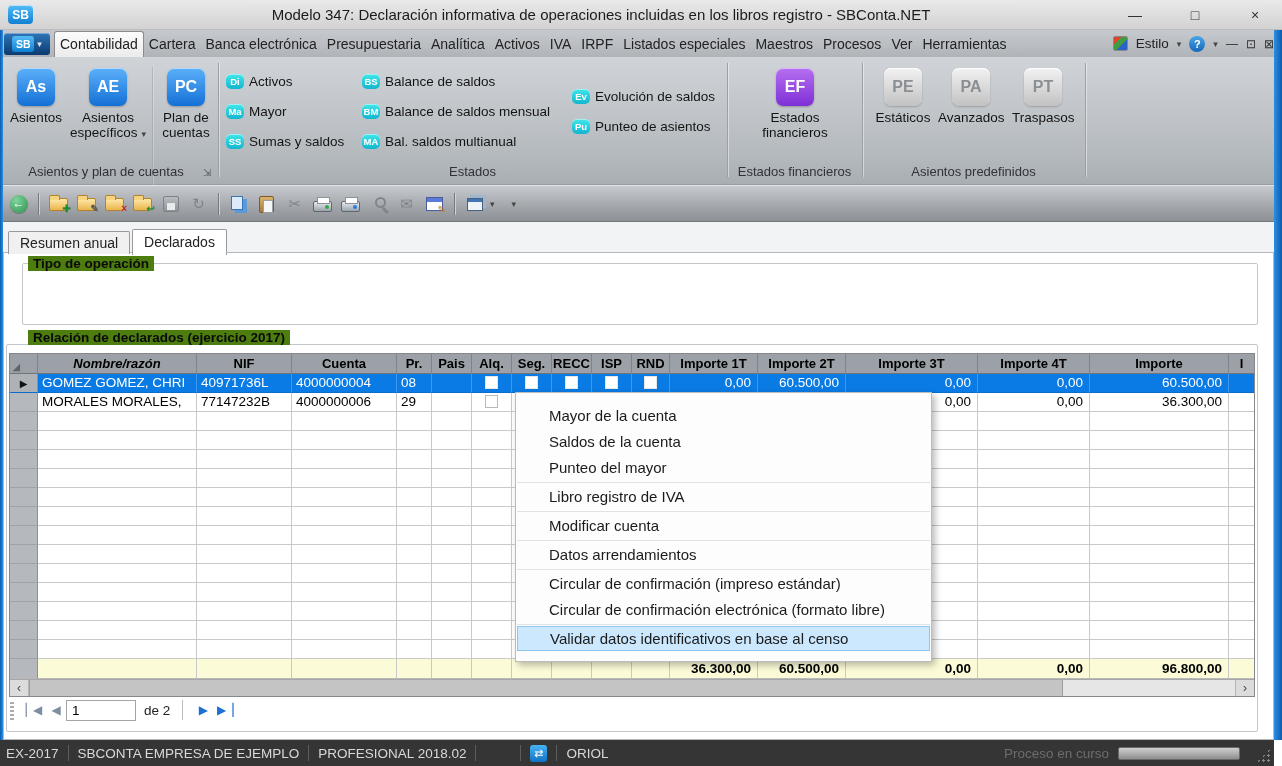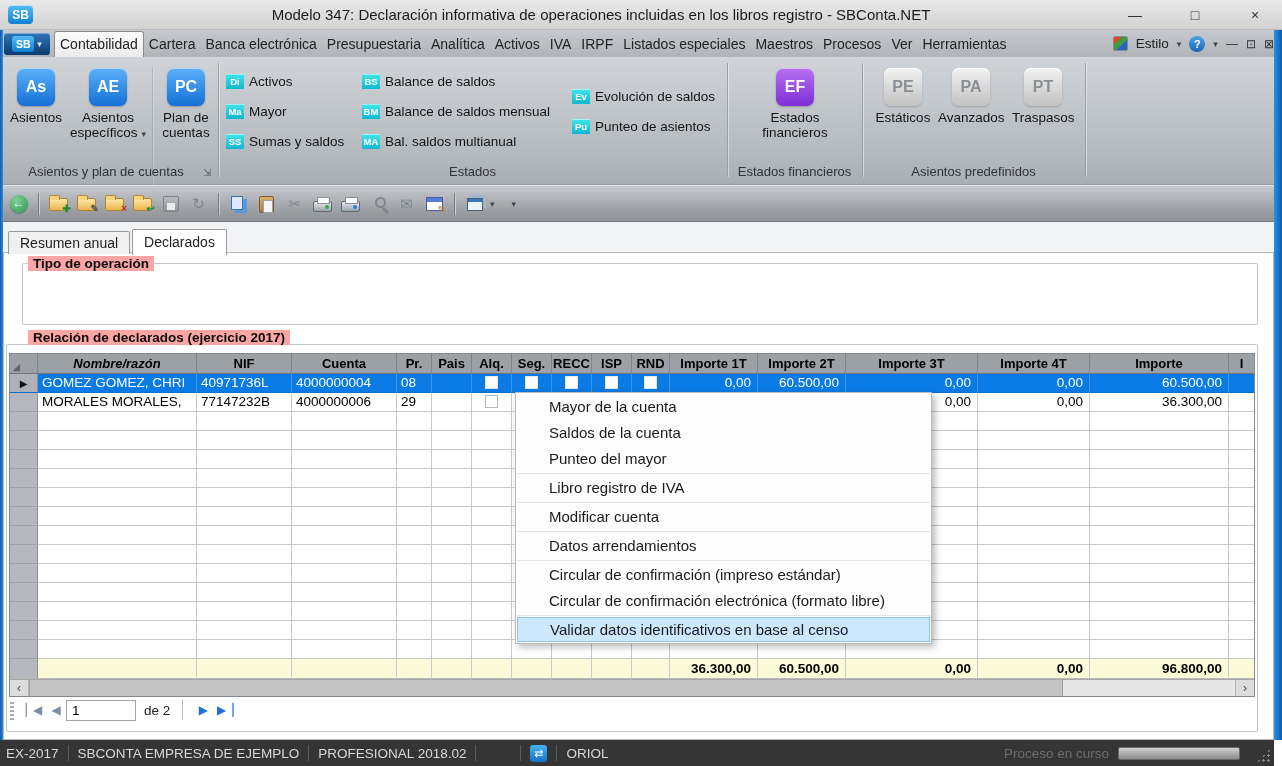--- a/index.html
+++ b/index.html
@@ -41,21 +41,21 @@
   .ribbon{position:absolute;top:57px;left:0;right:0;height:128px;
     background:linear-gradient(#d0d4d8,#b4b9be 78%,#a9aeb3);border-bottom:1px solid #969ca1;}
   .gsep{position:absolute;top:6px;height:114px;width:1px;background:#9ba0a5;box-shadow:1px 0 0 rgba(255,255,255,.45);}
   .bigbtn{position:absolute;text-align:center;cursor:default;}
   .bigicon{margin:0 auto;width:38px;height:38px;border-radius:7px;color:#fff;font-weight:bold;font-size:16px;
     line-height:38px;background:linear-gradient(#5cb0f9,#1470d6);box-shadow:inset 0 1px 0 rgba(255,255,255,.55),0 1px 2px rgba(0,0,0,.25);}
   .bigicon.purple{background:linear-gradient(#b66ff0,#7e2fd6);}
   .bigicon.grey{background:linear-gradient(#f2f2f2,#c2c2c2);color:#8a8f94;box-shadow:inset 0 1px 0 #fff,0 1px 2px rgba(0,0,0,.2);}
   .biglabel{margin-top:4px;font-size:13.5px;color:#141414;line-height:15px;}
   .sitem{position:absolute;display:flex;align-items:center;gap:5px;font-size:13.5px;color:#141414;white-space:nowrap;}
-  .sbadge{width:18px;height:15px;border-radius:0;background:linear-gradient(#41e6ea,#12b6cf);
+  .sbadge{width:18px;height:15px;border-radius:5px;background:linear-gradient(#41e6ea,#12b6cf);
     color:#fff;font-size:9.5px;font-weight:bold;text-align:center;line-height:15px;box-shadow:inset 0 1px 0 rgba(255,255,255,.5);}
   .gcaption{position:absolute;bottom:5px;font-size:13px;color:#303338;text-align:center;white-space:nowrap;}
   .launcher{position:absolute;bottom:6px;font-size:10px;color:#55595e;}
 
   
   .toolbar{position:absolute;top:185px;left:0;right:0;height:37px;
     background:linear-gradient(#c6c9cd,#9b9fa4 70%,#8c9095);border-top:1px solid #e2e5e8;
     box-shadow:inset 0 -1px 0 #74787d;display:flex;align-items:center;padding-left:6px;gap:3px;}
   .tbtn{width:25px;height:25px;display:flex;align-items:center;justify-content:center;position:relative;}
   .tsep{width:1px;height:22px;background:#75797e;box-shadow:1px 0 0 #ced2d6;margin:0 4px;}
@@ -87,21 +87,21 @@
 
   
   .workbg{position:absolute;top:222px;left:0;right:0;bottom:26px;background:#f2f3f4;}
   .content{position:absolute;top:252px;left:3px;right:8px;bottom:26px;background:#fff;border:1px solid #b7babd;}
   .doctabs{position:absolute;top:228px;left:8px;display:flex;align-items:flex-end;z-index:3;}
   .dtab{height:23px;line-height:22px;padding:0 11px;font-size:14px;color:#222;background:#f0f0f0;
     border:1px solid #9a9a9a;border-bottom:none;border-radius:2px 2px 0 0;}
   .dtab.active{background:#fff;height:26px;line-height:24px;margin-left:2px;position:relative;top:1px;}
 
   .fbox{position:absolute;border:1px solid #c3c7cb;border-radius:2px;}
-  .flabel{position:absolute;background:#fca5a5;padding:0 5px;font-weight:bold;font-size:13.5px;color:#0a0a0a;white-space:nowrap;z-index:2;}
+  .flabel{position:absolute;background:#4d7c0f;padding:0 5px;font-weight:bold;font-size:13.5px;color:#0a0a0a;white-space:nowrap;z-index:2;}
   .combo{position:absolute;left:30px;top:288px;width:908px;height:24px;border:1px solid #8a9097;
     background:linear-gradient(#f5f5f5,#e9e9eb);font-size:13px;line-height:22px;padding:0 26px 0 8px;color:#101010;white-space:nowrap;overflow:hidden;}
   .combo .chev{position:absolute;right:8px;top:0;line-height:22px;color:#555;font-size:12px;}
 
   
   .grid{position:absolute;left:9px;top:353px;width:1246px;border:1px solid #85898e;background:#fff;}
   .grow{display:flex;}
   .cell{flex:none;height:19px;line-height:18px;font-size:13.5px;border-right:1px solid #c9c9c9;border-bottom:1px solid #c9c9c9;
     overflow:hidden;white-space:nowrap;padding:0 0 0 4px;color:#000;}
   .c0{width:28px;padding:0;text-align:center;background:#b5b9be;border-right-color:#8d9196;border-bottom-color:#9fa3a8;}
@@ -133,21 +133,21 @@
   .nav{position:absolute;left:10px;top:698px;height:24px;display:flex;align-items:center;font-size:12px;}
   .grip{width:4px;height:20px;margin-right:8px;background:repeating-linear-gradient(0deg,#a9adb2 0 2px,transparent 2px 4px);}
   .nbtn{width:22px;text-align:center;color:#7e8da2;font-size:12px;letter-spacing:-2px;}
   .nbtn.en{color:#1e6fd6;}
   .nav-input{width:70px;height:21px;border:1px solid #a5a5a5;font-size:13.5px;padding:0 5px;font-family:"Liberation Sans",sans-serif;}
   .nav-label{font-size:13.5px;color:#222;margin:0 10px 0 8px;}
   .nvsep{width:1px;height:20px;background:#bbb;margin:0 8px 0 2px;}
 
   
   .cmenu{position:absolute;left:515px;top:392px;width:417px;background:#fdfdfd;border:1px solid #bcbcbc;
-    box-shadow:3px 3px 7px rgba(0,0,0,.28);padding:1px 0;z-index:10;font-size:15px;color:#1b1b1b;}
+    box-shadow:3px 3px 7px rgba(0,0,0,.28);padding:10px 0;z-index:10;font-size:15px;color:#1b1b1b;}
   .mi{height:26px;line-height:26px;padding-left:33px;white-space:nowrap;overflow:hidden;}
   .msep{height:1px;background:#e2e2e2;margin:1px 1px;}
   .mi.hl{background:#cbe8ff;border:1px solid #8fc7f0;margin:0 1px;padding-left:32px;height:25px;line-height:23px;}
 
   
   .status{position:absolute;left:0;right:8px;bottom:0;height:26px;background:#353535;display:flex;align-items:center;
     color:#d8d8d8;font-size:13.5px;padding-left:6px;white-space:nowrap;}
   .ssep{width:1px;height:16px;background:#5d5d5d;margin:0 9px;flex:none;}
   .sgap{width:26px;}
   .connic{width:17px;height:17px;border-radius:3px;background:linear-gradient(#45b3f2,#1172c6);color:#fff;

